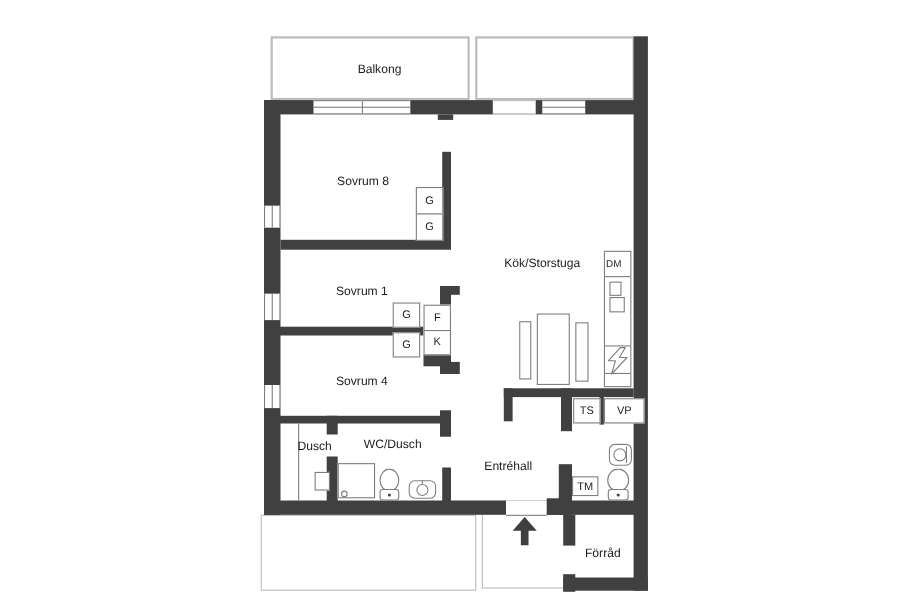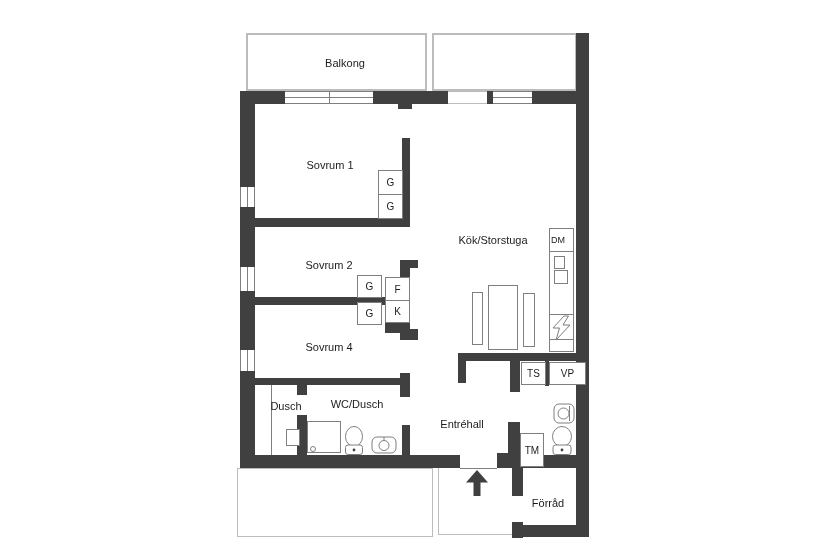--- a/index.html
+++ b/index.html
@@ -109,21 +109,21 @@
     </div>
   <div class="box" style="left:385px;top:300px;width:25px;height:23px;">
       <span>K</span>
     </div>
   <div class="box" style="left:521px;top:362px;width:25px;height:23px;">
       <span>TS</span>
     </div>
   <div class="box" style="left:549px;top:362px;width:37px;height:23px;">
       <span>VP</span>
     </div>
-  <div class="box" style="left:520px;top:433px;width:24px;height:34px;align-items:center;">
+  <div class="box" style="left:520px;top:433px;width:24px;height:18px;align-items:center;">
       <span>TM</span>
     </div>
 
   <div class="furn" style="left:549px;top:228px;width:25px;height:124px;">
     <span class="dmtext">DM</span>
     <div class="hline" style="top:22px;"></div>
     <div class="innerbox" style="left:4px;top:27px;width:11px;height:13px;"></div>
     <div class="innerbox" style="left:4px;top:41px;width:14px;height:14px;"></div>
     <div class="hline" style="top:85px;"></div>
     <svg class="fix" style="left:1px;top:86px;" width="22" height="26" viewBox="0 0 22 26">
@@ -161,22 +161,22 @@
     <ellipse cx="11" cy="10.5" rx="9.5" ry="10" fill="#fff" stroke="#7f7f7f"></ellipse>
     <rect x="2" y="19" width="18" height="9.5" rx="2.5" fill="#fff" stroke="#7f7f7f"></rect>
     <circle cx="11" cy="24" r="1.4" fill="#444"></circle>
   </svg>
 
   <svg class="fix" style="left:465px;top:470px;" width="24" height="26" viewBox="0 0 24 26">
     <path d="M12 0 L23 12.5 L15.5 12.5 L15.5 26 L8.5 26 L8.5 12.5 L1 12.5 Z" fill="#3f3f3f"></path>
   </svg>
 
   <div class="lbl" style="left:345px;top:63px;">Balkong</div>
-  <div class="lbl" style="left:330px;top:165px;">Sovrum 1</div>
-  <div class="lbl" style="left:329px;top:265px;">Sovrum 2</div>
+  <div class="lbl" style="left:330px;top:165px;">Sovrum 8</div>
+  <div class="lbl" style="left:329px;top:265px;">Sovrum 1</div>
   <div class="lbl" style="left:329px;top:347px;">Sovrum 4</div>
   <div class="lbl" style="left:493px;top:240px;">Kök/Storstuga</div>
   <div class="lbl" style="left:286px;top:406px;">Dusch</div>
   <div class="lbl" style="left:357px;top:404px;">WC/Dusch</div>
   <div class="lbl" style="left:462px;top:424px;">Entréhall</div>
   <div class="lbl" style="left:548px;top:503px;">Förråd</div>
 
 </div>
 
 </body></html>

